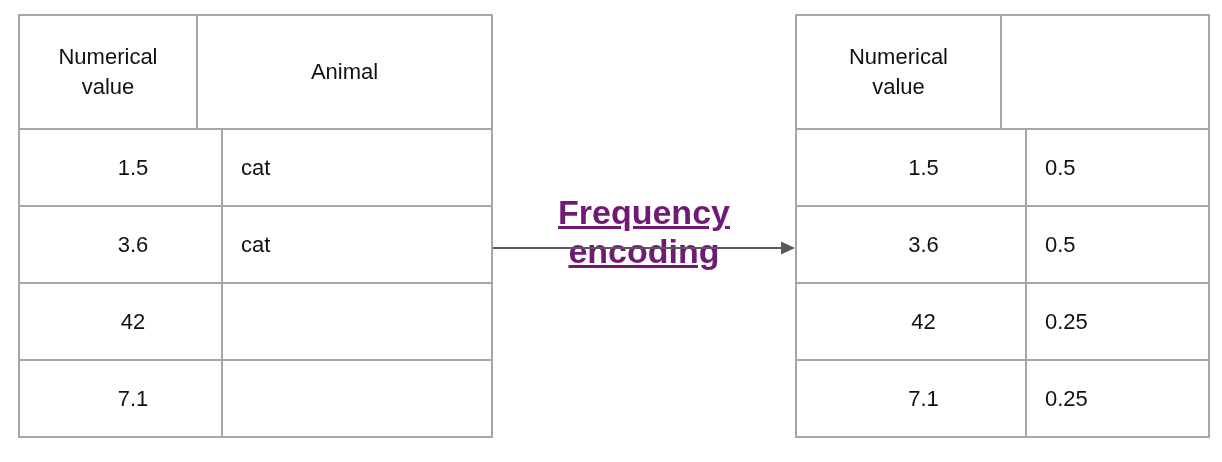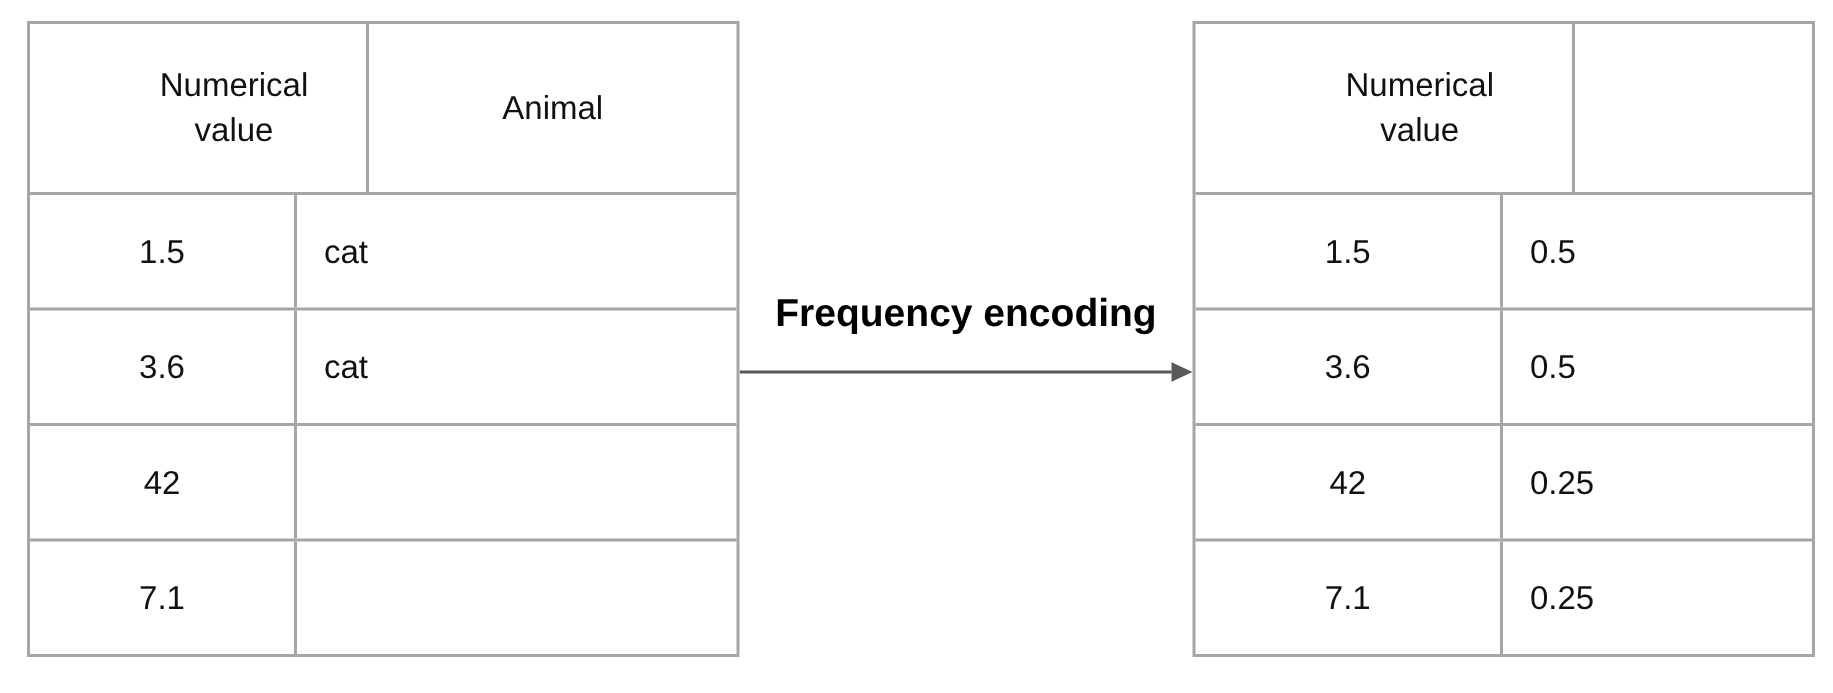--- a/index.html
+++ b/index.html
@@ -26,22 +26,22 @@
     background: #ffffff;
   }
   .dtable.left-table  { left: 18px;  width: 475px; }
   .dtable.right-table { left: 795px; width: 415px; }
 
   .trow {
     display: flex;
     flex: 1 1 auto;
     min-height: 0;
   }
-  .trow.header { flex: 0 0 112px; padding-left: 48px; }
-  .trow + .trow { border-top: 2px solid #a6a6a6; }
+  .trow.header { flex: 0 0 112px; }
+  .trow + .trow { border-top: 2px solid #a6a6a6; padding-left: 25px; }
 
   .tcell {
     display: flex;
     align-items: center;
     box-sizing: border-box;
     font-size: 22px;
     color: #111111;
     line-height: 1.35;
   }
   .tcell.c1 {
@@ -60,24 +60,25 @@
     padding-left: 0;
     white-space: pre-line;
   }
 
   .arrow-label {
     position: absolute;
     left: 489px;
     top: 193px;
     width: 310px;
     text-align: center;
-    font-size: 26px;
+    font-size: 34px;
     font-weight: bold;
-    color: #000000;
+    color: #701a75;
     letter-spacing: 0px;
+    text-decoration: underline;
   }
   .arrow-wrap {
     position: absolute;
     left: 493px;
     top: 238px;
     width: 302px;
     height: 20px;
   }
 </style>
 </head>

